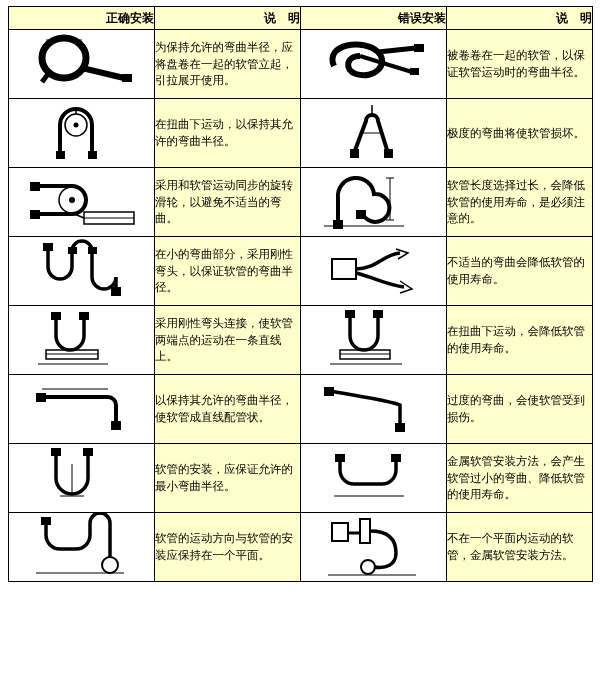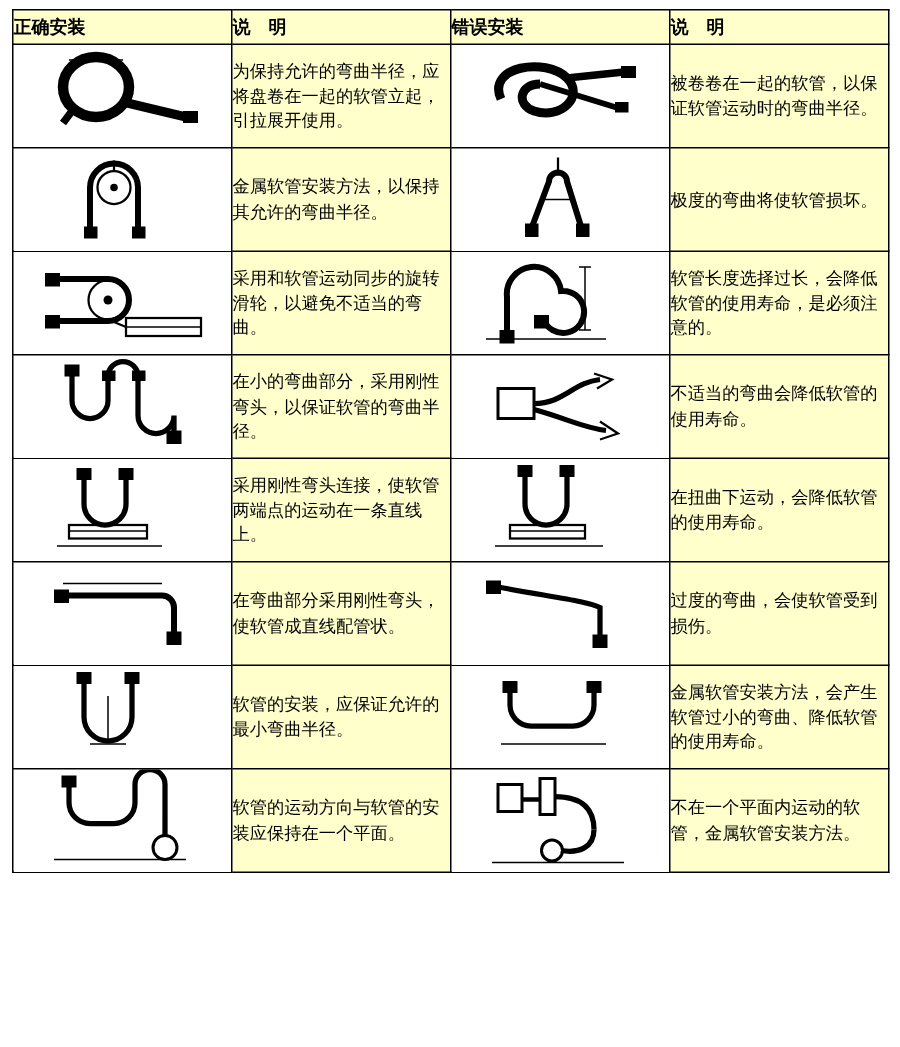--- a/index.html
+++ b/index.html
@@ -39,21 +39,21 @@
   table.hose-table th, table.hose-table td {
     border: 1px solid #000;
     padding: 0;
     vertical-align: middle;
   }
   thead th {
     background: #ffffcc;
     font-size: 12px;
     font-weight: bold;
     height: 22px;
-    text-align: left;
+    text-align: right;
     color: #000;
   }
   td.img-cell {
     background: #ffffff;
     text-align: center;
     position: relative;
     height: 68px;
   }
   td.txt-cell {
     background: #ffffcc;
@@ -126,21 +126,21 @@
             <svg width="140" height="62" viewBox="0 0 140 62">
               <path d="M48 56 L48 26 A16 16 0 0 1 80 26 L80 56" fill="none" stroke="#000" stroke-width="4"></path>
               <circle cx="64" cy="26" r="11" fill="none" stroke="#000" stroke-width="1.5"></circle>
               <circle cx="64" cy="26" r="2.5" fill="#000"></circle>
               <rect x="44" y="52" width="9" height="8" fill="#000"></rect>
               <rect x="76" y="52" width="9" height="8" fill="#000"></rect>
               <line x1="64" y1="8" x2="64" y2="15" stroke="#000" stroke-width="1.5"></line>
             </svg>
           </span>
         </td>
-        <td class="txt-cell">金属软管安装方法，以保持其允许的弯曲半径。</td>
+        <td class="txt-cell">在扭曲下运动，以保持其允许的弯曲半径。</td>
         <td class="img-cell">
           <span class="svg-wrap">
             <svg width="140" height="62" viewBox="0 0 140 62">
               <path d="M50 54 L62 22 A6 6 0 0 1 74 22 L84 54" fill="none" stroke="#000" stroke-width="4"></path>
               <line x1="68" y1="6" x2="68" y2="18" stroke="#000" stroke-width="1.5"></line>
               <rect x="46" y="50" width="9" height="9" fill="#000"></rect>
               <rect x="80" y="50" width="9" height="9" fill="#000"></rect>
               <line x1="58" y1="34" x2="78" y2="34" stroke="#000" stroke-width="1"></line>
             </svg>
           </span>
@@ -241,21 +241,21 @@
         <td class="img-cell">
           <span class="svg-wrap">
             <svg width="140" height="62" viewBox="0 0 140 62">
               <path d="M30 22 L96 22 A8 8 0 0 1 104 30 L104 48" fill="none" stroke="#000" stroke-width="4"></path>
               <rect x="24" y="18" width="10" height="9" fill="#000"></rect>
               <rect x="99" y="46" width="10" height="9" fill="#000"></rect>
               <line x1="30" y1="14" x2="96" y2="14" stroke="#000" stroke-width="1"></line>
             </svg>
           </span>
         </td>
-        <td class="txt-cell">在弯曲部分采用刚性弯头，使软管成直线配管状。</td>
+        <td class="txt-cell">以保持其允许的弯曲半径，使软管成直线配管状。</td>
         <td class="img-cell">
           <span class="svg-wrap">
             <svg width="140" height="62" viewBox="0 0 140 62">
               <path d="M26 16 C70 24 88 26 96 30 L96 50" fill="none" stroke="#000" stroke-width="3.5"></path>
               <rect x="20" y="12" width="10" height="9" fill="#000"></rect>
               <rect x="91" y="48" width="10" height="9" fill="#000"></rect>
             </svg>
           </span>
         </td>
         <td class="txt-cell">过度的弯曲，会使软管受到损伤。</td>

